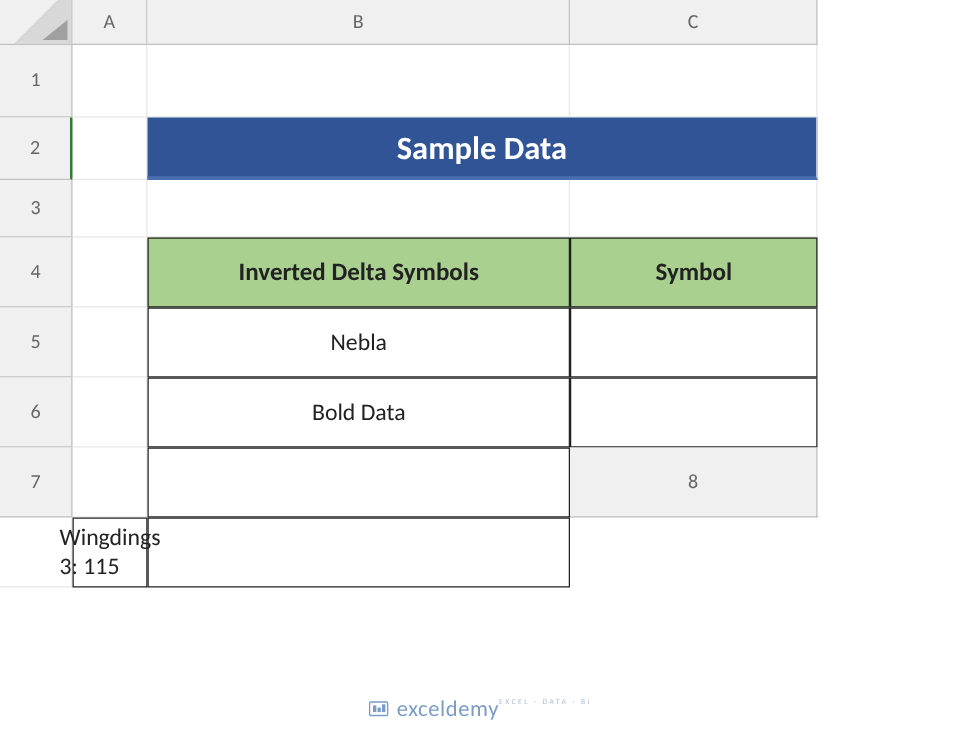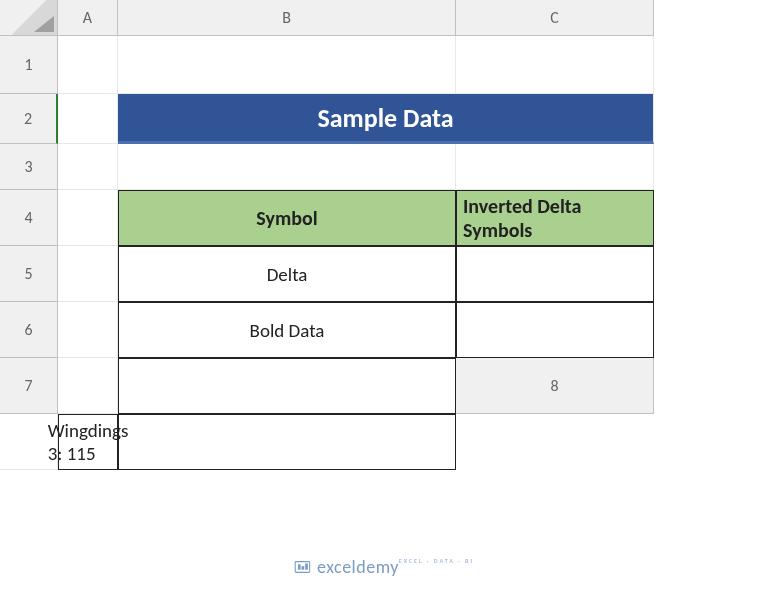--- a/index.html
+++ b/index.html
@@ -114,21 +114,20 @@
     }
     .watermark-text {
       display: flex;
       flex-direction: row;
       line-height: 1;
     }
     .watermark-sub {
       font-size: 6px;
       letter-spacing: 2px;
       color: #a8bdd9;
-      font-weight: bold;
     }
   </style>
 </head>
 <body>
 
 <div class="spreadsheet">
 
   <div class="corner-cell"></div>
   <div class="col-header">A</div>
   <div class="col-header">B</div>
@@ -143,26 +142,26 @@
   <div class="cell banner-row-cell"></div>
   <div class="cell banner">Sample Data</div>
 
   <div class="row-header">3</div>
   <div class="cell"></div>
   <div class="cell"></div>
   <div class="cell"></div>
 
   <div class="row-header">4</div>
   <div class="cell"></div>
+  <div class="cell table-header">Inverted Delta Symbols</div>
   <div class="cell table-header">Symbol</div>
-  <div class="cell table-header">Inverted Delta Symbols</div>
 
   <div class="row-header">5</div>
   <div class="cell"></div>
-  <div class="cell table-cell">Delta</div>
+  <div class="cell table-cell">Nebla</div>
   <div class="cell table-cell"></div>
 
   <div class="row-header">6</div>
   <div class="cell"></div>
   <div class="cell table-cell">Bold Data</div>
   <div class="cell table-cell"></div>
 
   <div class="row-header">7</div>
   <div class="cell"></div>
   <div class="cell table-cell"></div>

